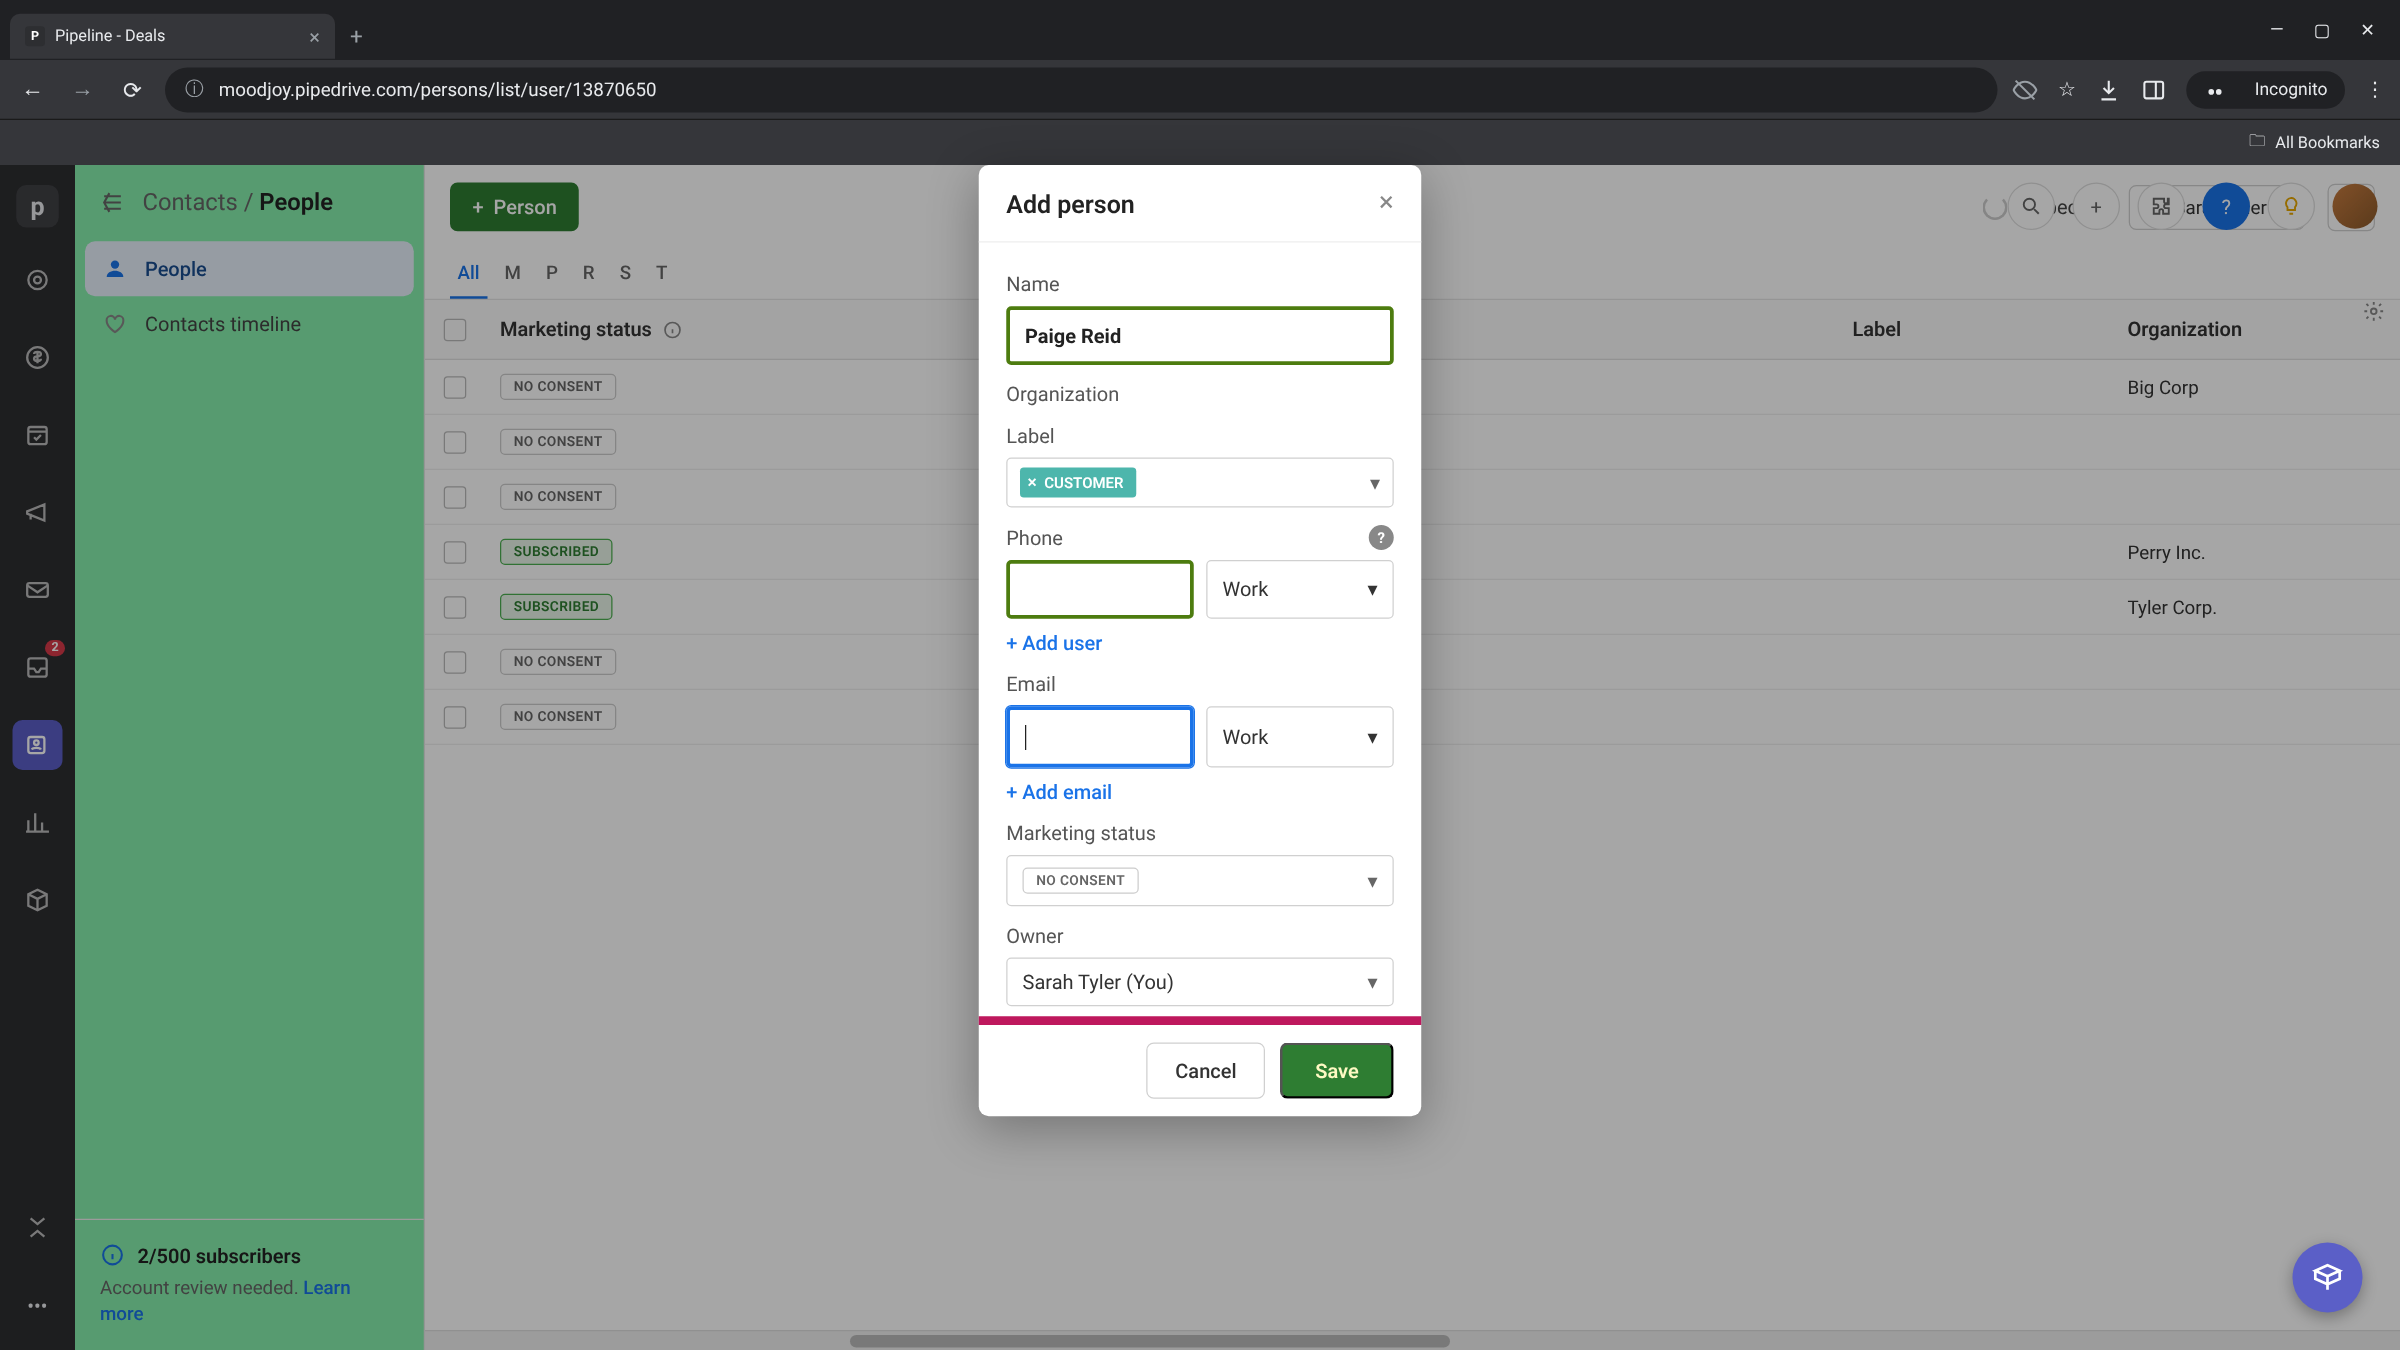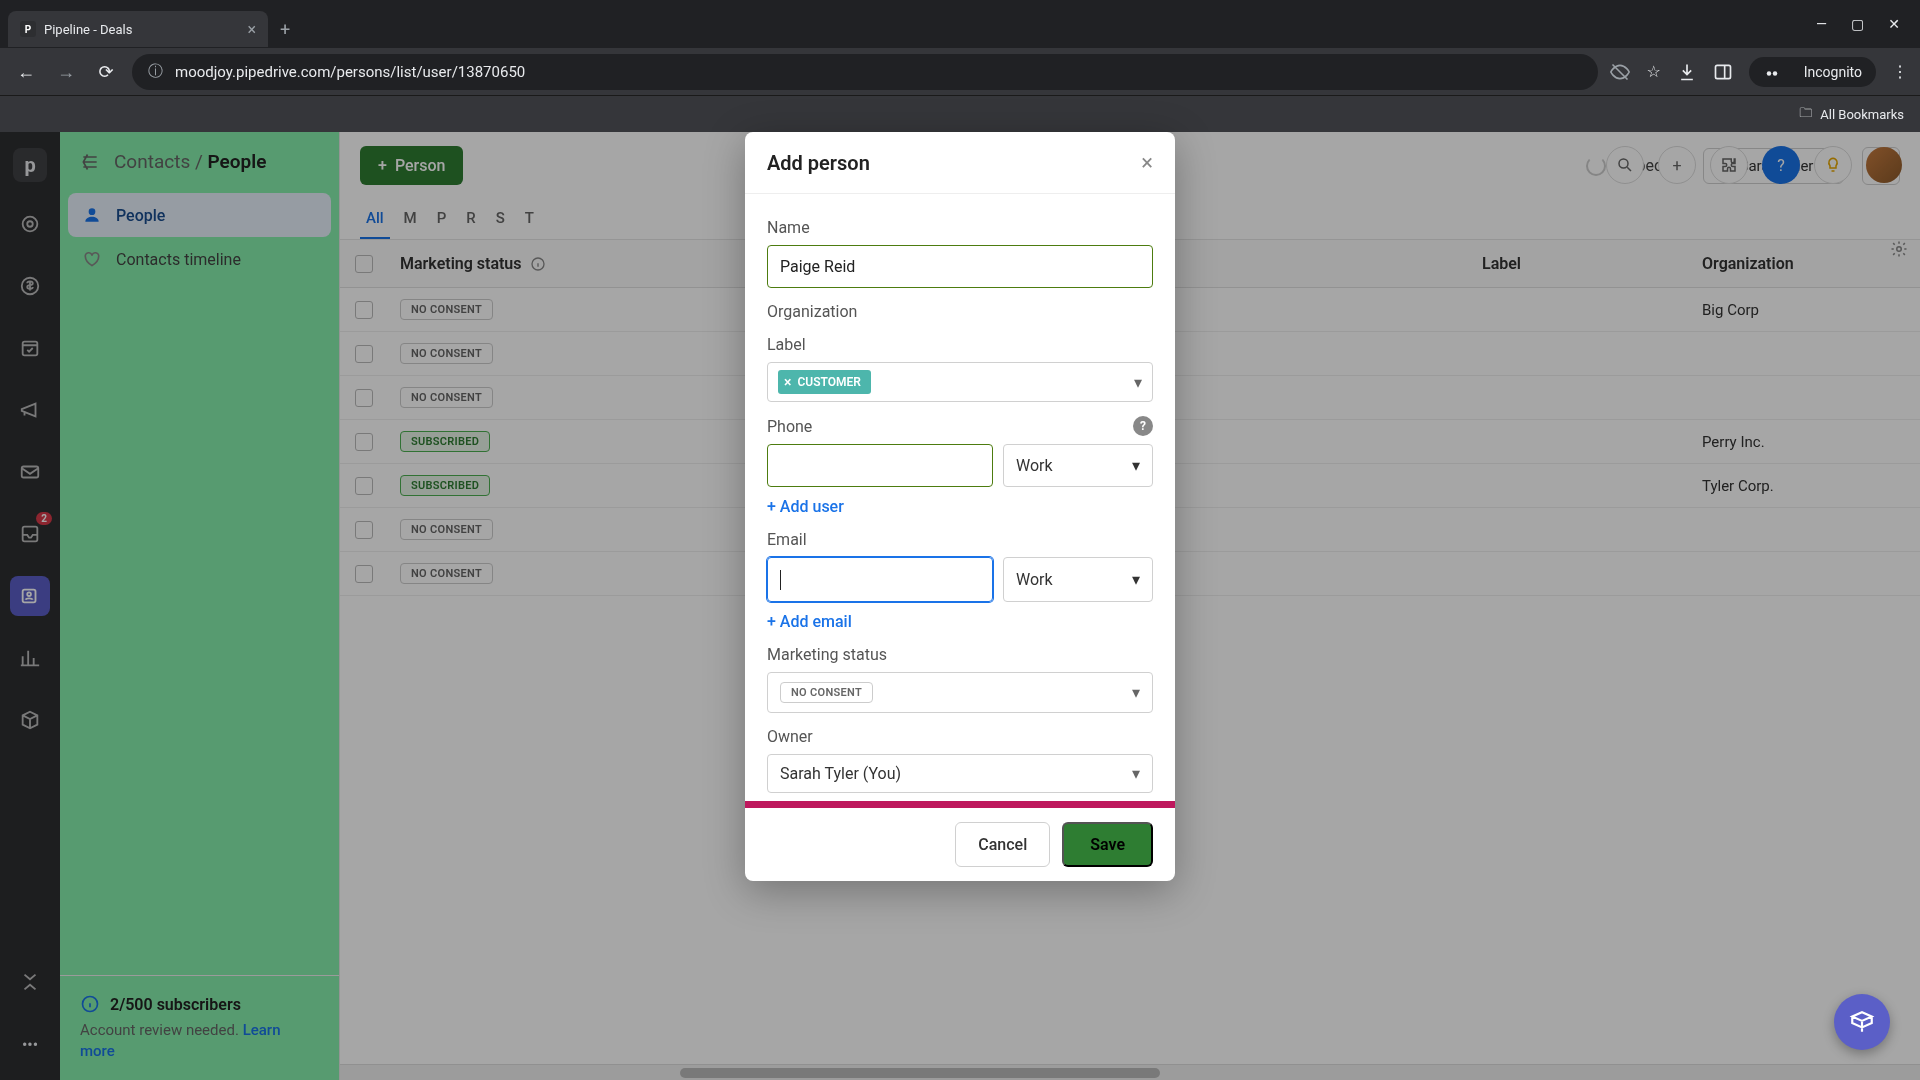--- a/index.html
+++ b/index.html
@@ -87,32 +87,32 @@
 .checkbox { width: 18px; height: 18px; border: 1.5px solid #bbb; border-radius: 3px; }
 .status-chip { display: inline-block; border: 1px solid #ccc; border-radius: 4px; padding: 3px 10px; font-size: 11px; font-weight: 600; color: #666; letter-spacing: 0.3px; }
 .status-chip.subscribed { border-color: #4caf50; color: #2e7d32; background: #e8f5e9; }
 
 .hscroll { height: 16px; background: #f0f0f0; border-top: 1px solid #ddd; display: flex; align-items: center; }
 .hscroll-thumb { height: 10px; background: #bbb; border-radius: 5px; margin-left: 340px; width: 480px; }
 
 .settings-gear { position: absolute; right: 12px; top: 108px; color: #888; }
 
 
-.modal { position: absolute; left: 50%; top: 0; transform: translateX(-50%); width: 430px; background: #fff; border-radius: 8px; box-shadow: 0 10px 40px rgba(0,0,0,0.3); z-index: 10; display: flex; flex-direction: column; max-height: 100%; }
+.modal { position: absolute; left: 50%; top: 0; transform: translateX(-50%); width: 354px; background: #fff; border-radius: 8px; box-shadow: 0 10px 40px rgba(0,0,0,0.3); z-index: 10; display: flex; flex-direction: column; max-height: 100%; }
 .modal-header { padding: 18px 22px; display: flex; align-items: center; justify-content: space-between; border-bottom: 1px solid #eee; }
 .modal-title { font-size: 20px; font-weight: 600; color: #222; }
 .modal-close { font-size: 22px; color: #888; cursor: pointer; }
 .modal-body { padding: 10px 22px 8px; overflow-y: auto; flex: 1; position: relative; }
 .modal-body::-webkit-scrollbar { width: 14px; }
 .modal-body::-webkit-scrollbar-track { background: #f4f4f4; }
 .modal-body::-webkit-scrollbar-thumb { background: #c8c8c8; border-radius: 7px; }
 
 .form-label { font-size: 16px; color: #555; margin-top: 14px; margin-bottom: 8px; display: flex; align-items: center; gap: 8px; }
 .help-icon { margin-left: auto; width: 20px; height: 20px; background: #888; color: #fff; border-radius: 50%; display: flex; align-items: center; justify-content: center; font-size: 12px; font-weight: bold; }
-.form-input { width: 100%; border: 1px solid #4d7c0f; border-radius: 4px; padding: 11px 12px; font-size: 16px; color: #222; }
+.form-input { width: 100%; border: 3px solid #4d7c0f; border-radius: 4px; padding: 11px 12px; font-size: 16px; color: #222; font-weight: bold; }
 .form-input.focused { border-color: #1a73e8; box-shadow: 0 0 0 1px #1a73e8; }
 .org-field { display: flex; align-items: center; gap: 10px; border: 1px solid #d0d0d0; border-radius: 4px; padding: 9px 10px; }
 .org-icon { color: #888; }
 .org-name { flex: 1; font-size: 16px; color: #222; }
 .new-badge { background: #1a73e8; color: #fff; font-size: 11px; font-weight: bold; padding: 3px 8px; border-radius: 10px; }
 
 .label-field { border: 1px solid #d0d0d0; border-radius: 4px; padding: 7px 10px; display: flex; align-items: center; }
 .label-chip { background: #4db6ac; color: #fff; font-size: 12px; font-weight: 600; padding: 4px 10px 4px 6px; border-radius: 3px; display: flex; align-items: center; gap: 6px; }
 .label-chip .x { font-size: 14px; }
 .dropdown-caret { margin-left: auto; color: #666; }
@@ -120,21 +120,21 @@
 .phone-row, .email-row { display: flex; gap: 10px; }
 .phone-input, .email-input { flex: 1; }
 .type-select { width: 150px; border: 1px solid #d0d0d0; border-radius: 4px; padding: 11px 12px; font-size: 16px; display: flex; align-items: center; justify-content: space-between; color: #333; }
 
 .add-link { color: #1a73e8; font-size: 16px; font-weight: 500; margin-top: 10px; display: inline-block; }
 
 .select-field { border: 1px solid #d0d0d0; border-radius: 4px; padding: 9px 12px; display: flex; align-items: center; font-size: 16px; color: #333; }
 
 .modal-footer { padding: 14px 22px; display: flex; justify-content: flex-end; gap: 12px; border-top: 7px solid #be185d; }
 .btn-cancel { background: #fff; border: 1px solid #d0d0d0; border-radius: 6px; padding: 11px 22px; font-size: 16px; font-weight: 500; color: #333; }
-.btn-save { background: #2e7d32; color: #000000; border-radius: 6px; padding: 11px 26px; font-size: 16px; font-weight: 600; }
+.btn-save { background: #2e7d32; color: #fef9c3; border-radius: 6px; padding: 11px 26px; font-size: 16px; font-weight: 600; }
 
 
 .app-topright { position: absolute; right: 18px; top: 14px; display: flex; gap: 14px; align-items: center; z-index: 2; }
 .circ-btn { width: 38px; height: 38px; border-radius: 50%; border: 1px solid #ddd; display: flex; align-items: center; justify-content: center; color: #666; background: #fff; }
 .circ-btn.blue { background: #1a73e8; color: #fff; border: none; }
 .avatar { width: 36px; height: 36px; border-radius: 50%; background: linear-gradient(135deg,#c77b3f,#8b5a2b); }
 
 .fab { position: absolute; right: 30px; bottom: 30px; width: 56px; height: 56px; border-radius: 50%; background: #5b5fc7; color: #fff; display: flex; align-items: center; justify-content: center; font-size: 24px; z-index: 8; box-shadow: 0 4px 12px rgba(0,0,0,0.3); }
 
 .text-cursor { display: inline-block; width: 1px; height: 20px; background: #222; vertical-align: middle; }

